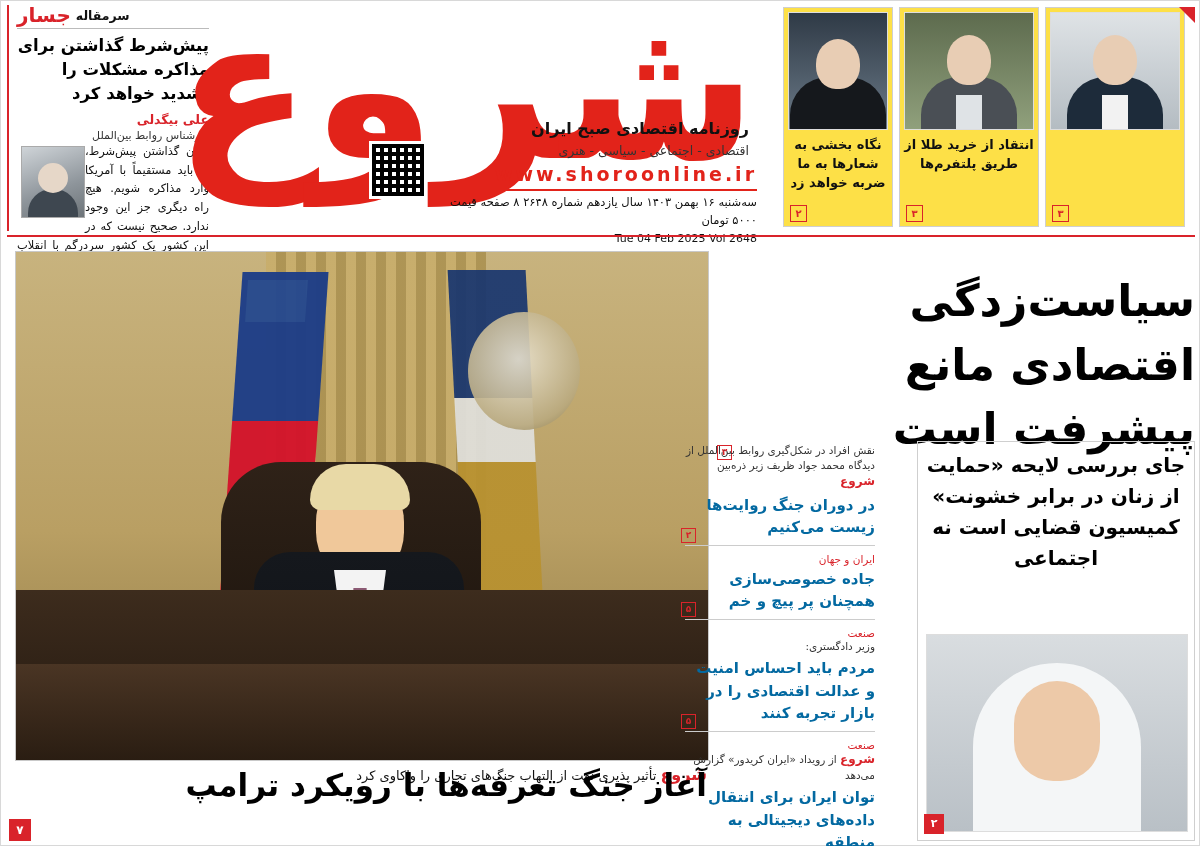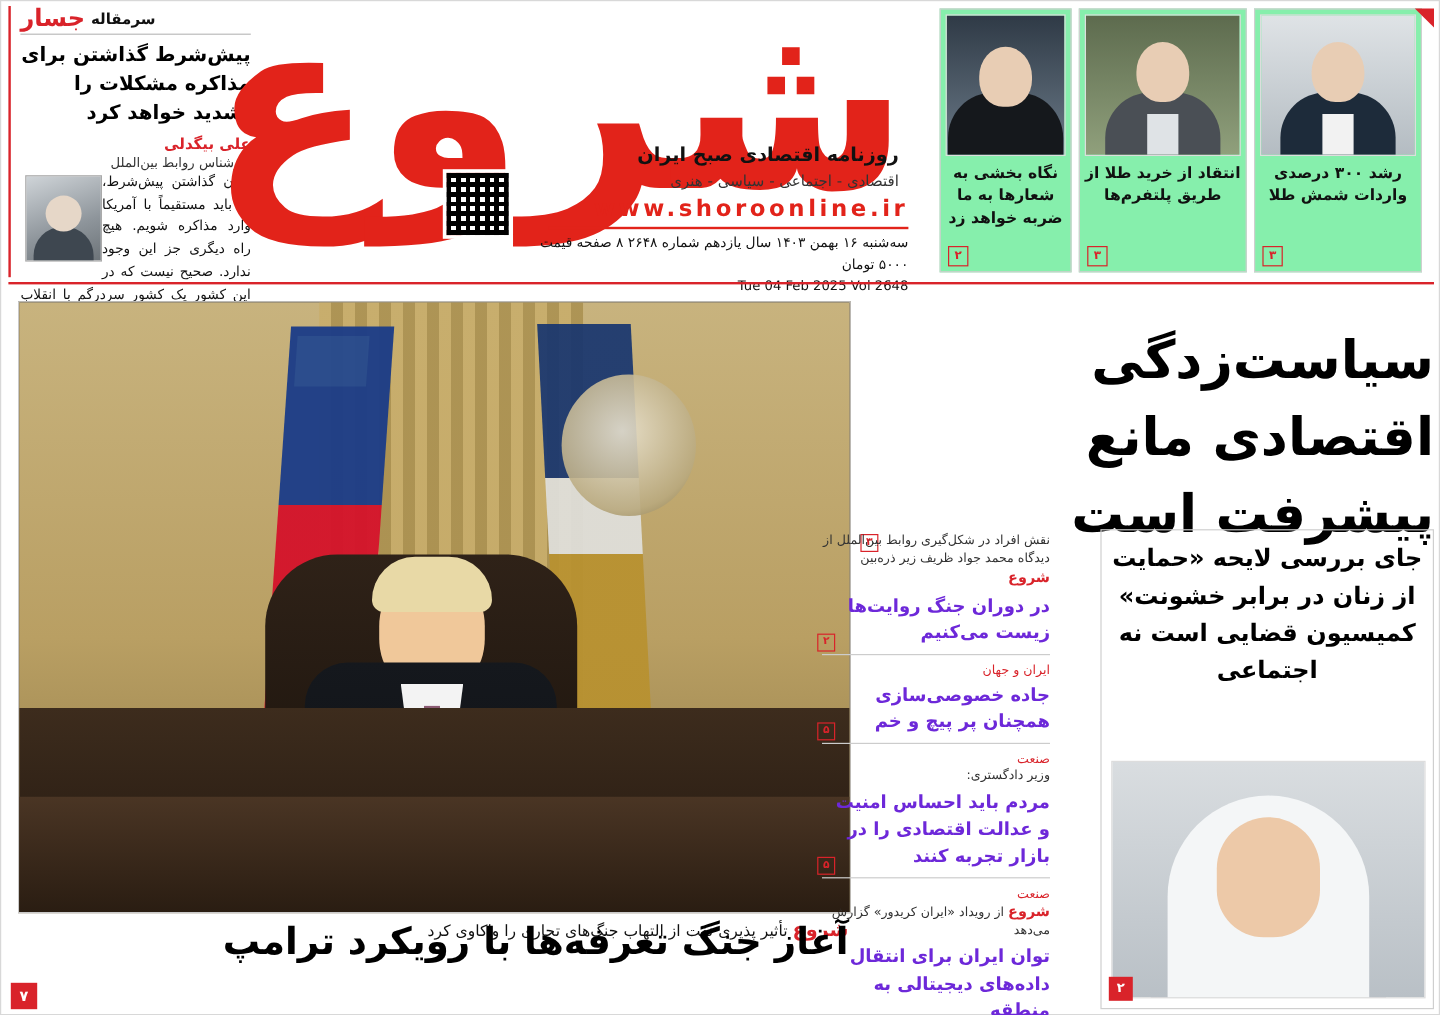--- a/index.html
+++ b/index.html
@@ -86,21 +86,21 @@
     position:absolute;left:150px;top:140px;width:52px;height:52px;
     background:
       repeating-linear-gradient(90deg,#000 0 4px,#fff 4px 8px),
       repeating-linear-gradient(0deg,#000 0 4px,#fff 4px 8px);
     background-blend-mode:multiply;border:3px solid #fff;
   }
 
   
   .topbox{
     position:absolute;top:6px;width:140px;height:220px;
-    border:1px solid #cfcfcf;background:#86efac;box-sizing:border-box;
+    border:1px solid #cfcfcf;background:#fde047;box-sizing:border-box;
     padding:4px;text-align:center;
   }
   .topbox .ph{
     width:100%;height:118px;border:1px solid #ddd;box-sizing:border-box;
     position:relative;overflow:hidden;
   }
   .topbox .ph .bg{position:absolute;inset:0;}
   .topbox .ph .face{
     position:absolute;left:50%;top:22px;width:44px;height:50px;border-radius:50% 50% 45% 45%;
     background:#e8cdb4;transform:translateX(-50%);
@@ -231,21 +231,21 @@
 
   
   .newscol{
     position:absolute;left:684px;top:442px;width:190px;height:398px;
     direction:rtl;text-align:right;
   }
   .news-item{padding:0 0 6px 0;border-bottom:1px solid #ccc;margin-bottom:7px;position:relative;}
   .news-item .over{font-size:10.5px;color:#333;line-height:1.45;}
   .news-item .over .brand{color:#d9232a;font-weight:bold;font-size:12px;}
   .news-item .sect{font-size:10.5px;color:#d9232a;font-weight:normal;}
-  .news-item .ttl{font-size:15px;font-weight:bold;color:#6d28d9;line-height:1.5;margin-top:3px;}
+  .news-item .ttl{font-size:15px;font-weight:bold;color:#0369a1;line-height:1.5;margin-top:3px;}
   .news-item .pgbox{
     position:absolute;left:-4px;bottom:2px;width:13px;height:13px;border:1px solid #d9232a;
     color:#d9232a;font-size:9px;line-height:13px;text-align:center;font-weight:bold;
   }
   .col-pg-top{
     position:absolute;left:716px;top:444px;width:13px;height:13px;border:1px solid #d9232a;
     color:#d9232a;font-size:9px;line-height:13px;text-align:center;font-weight:bold;
   }
 
   
@@ -311,21 +311,20 @@
       </div>
     </div>
 
     <div class="topbox" id="topbox-0">
       <div class="ph">
         <div class="bg" style="background:linear-gradient(180deg,#dfe3e6,#b4bcc2)"></div>
         <div class="body" style="background:#1d2b3a"></div>
         <div class="shirt"></div>
         <div class="face"></div>
       </div>
-      <div class="cap">رشد ۳۰۰ درصدی واردات شمش طلا</div>
       <div class="pg">۳</div>
     </div>
 
     <div class="topbox" id="topbox-1">
       <div class="ph">
         <div class="bg" style="background:linear-gradient(180deg,#5d6b4e,#90a07c)"></div>
         <div class="body" style="background:#4a4f55"></div>
         <div class="shirt" style="background:#dfe3e6"></div>
         <div class="face"></div>
       </div>

